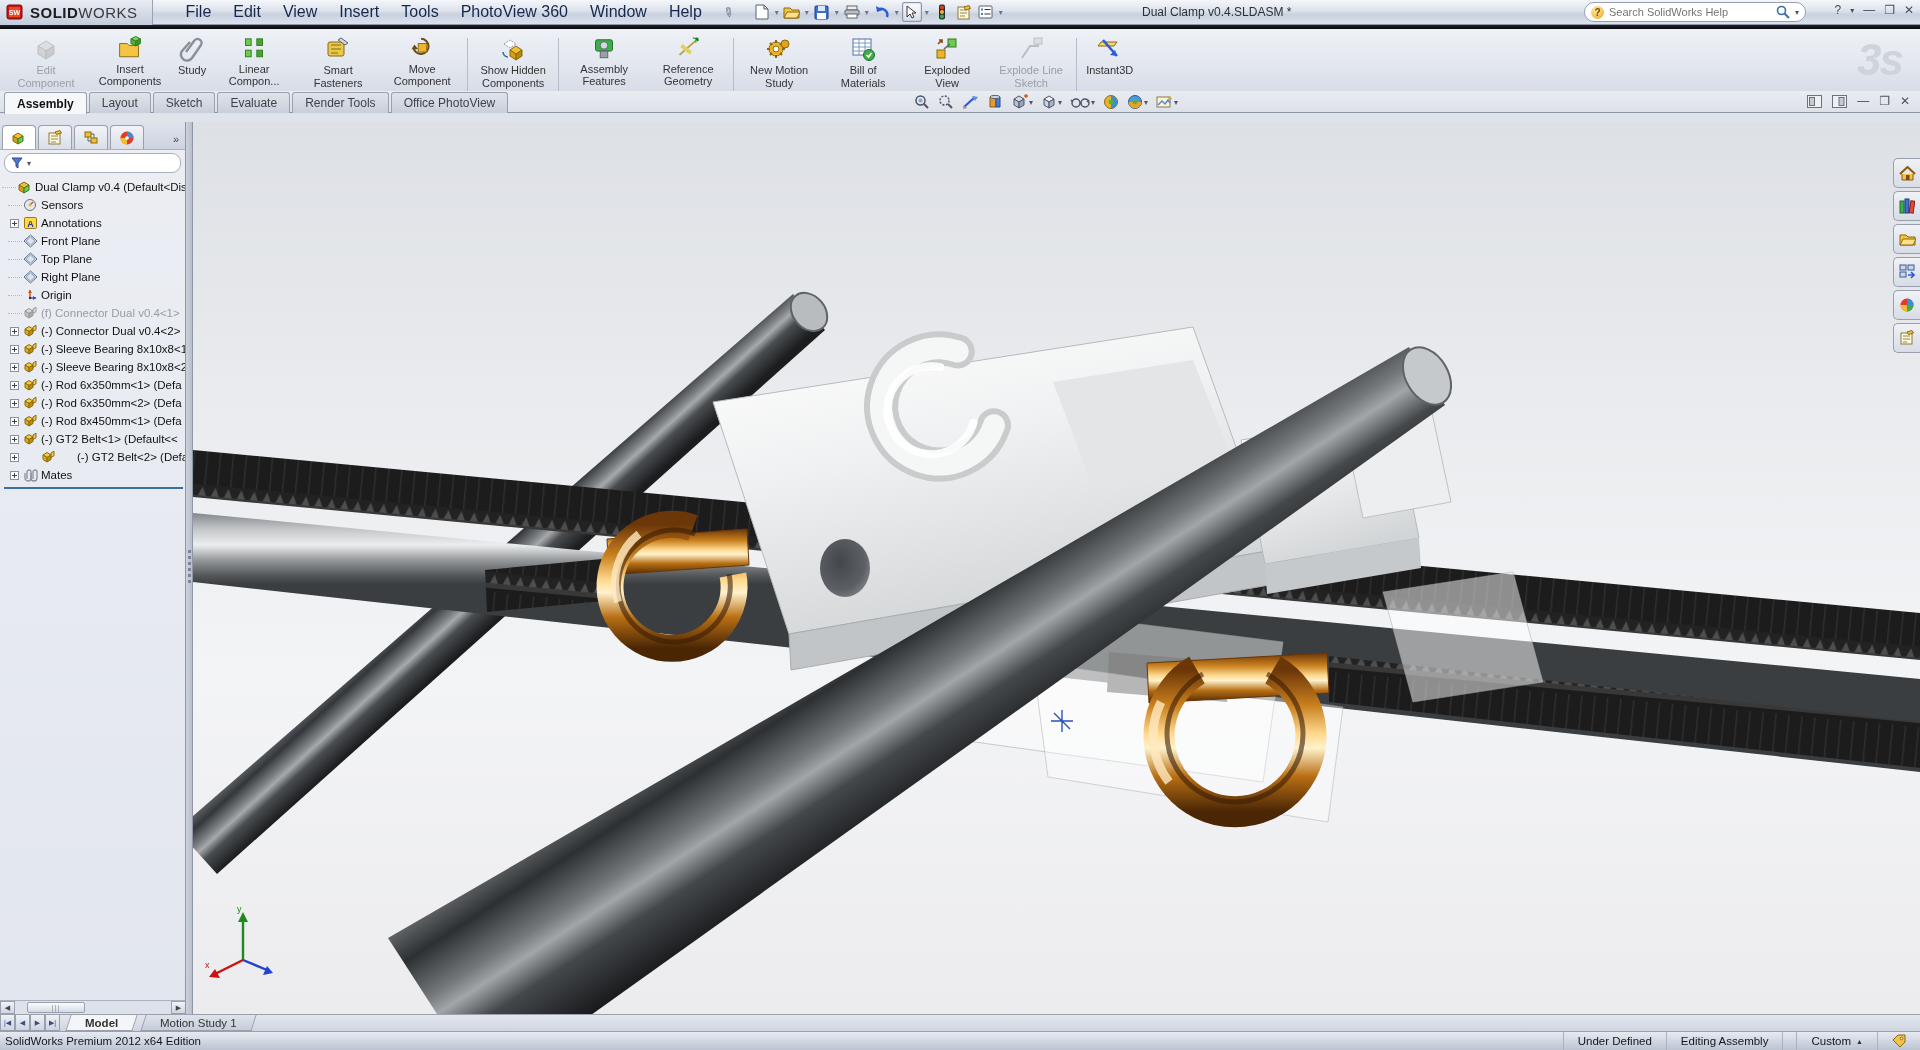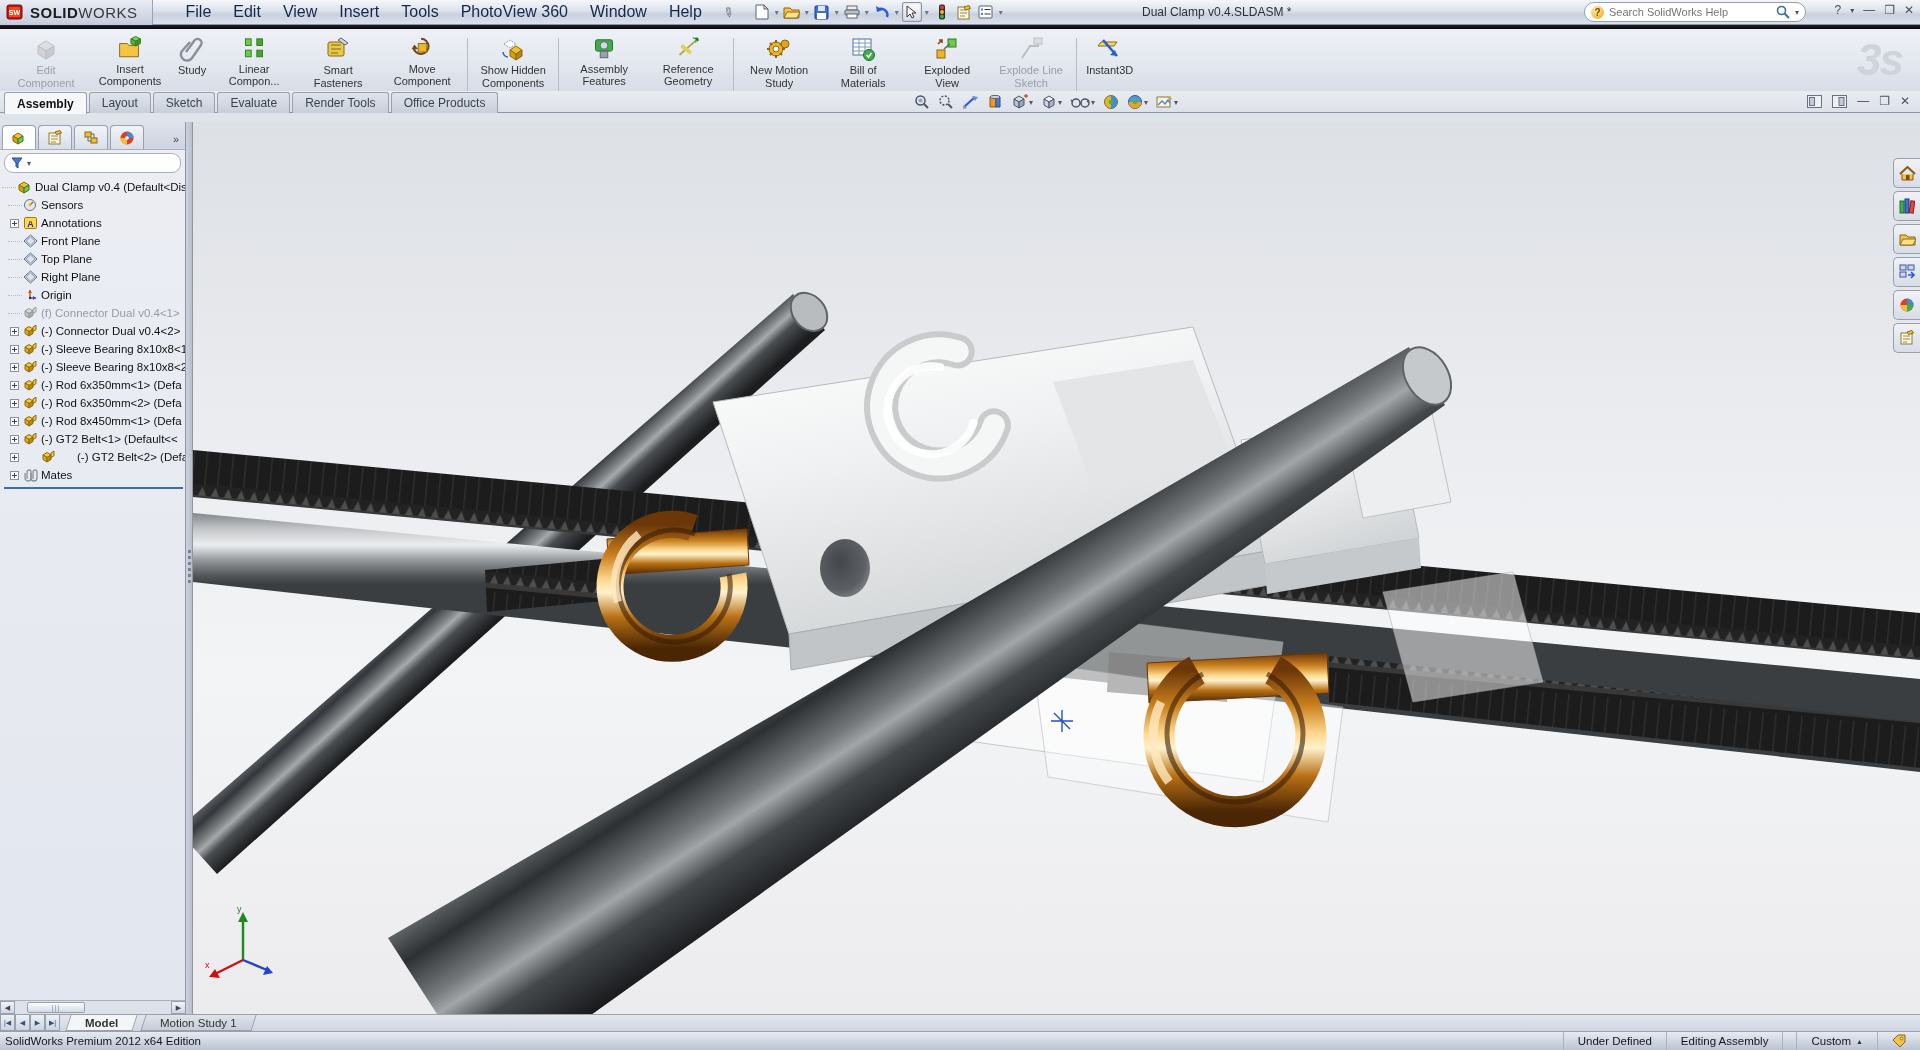--- a/index.html
+++ b/index.html
@@ -371,21 +371,21 @@
     <div class="watermark">3s</div>
   </div>
 
   <div class="tabrow">
     <div class="tabs">
       <div class="tab active">Assembly</div>
       <div class="tab">Layout</div>
       <div class="tab">Sketch</div>
       <div class="tab">Evaluate</div>
       <div class="tab">Render Tools</div>
-      <div class="tab">Office Products</div>
+      <div class="tab">Office PhotoView</div>
     </div>
     <div class="headsup">
       <div class="hu-btn">
           <svg width="16" height="16" viewBox="0 0 16 16">
             <circle cx="6.5" cy="6.5" r="4.5" fill="none" stroke="#4a5568" stroke-width="1.5"></circle>
             <path d="M10,10 l4,4" stroke="#4a5568" stroke-width="2"></path>
             <circle cx="6.5" cy="6.5" r="2" fill="#8fa2bd"></circle>
           </svg>
         </div>
       <div class="hu-btn">

